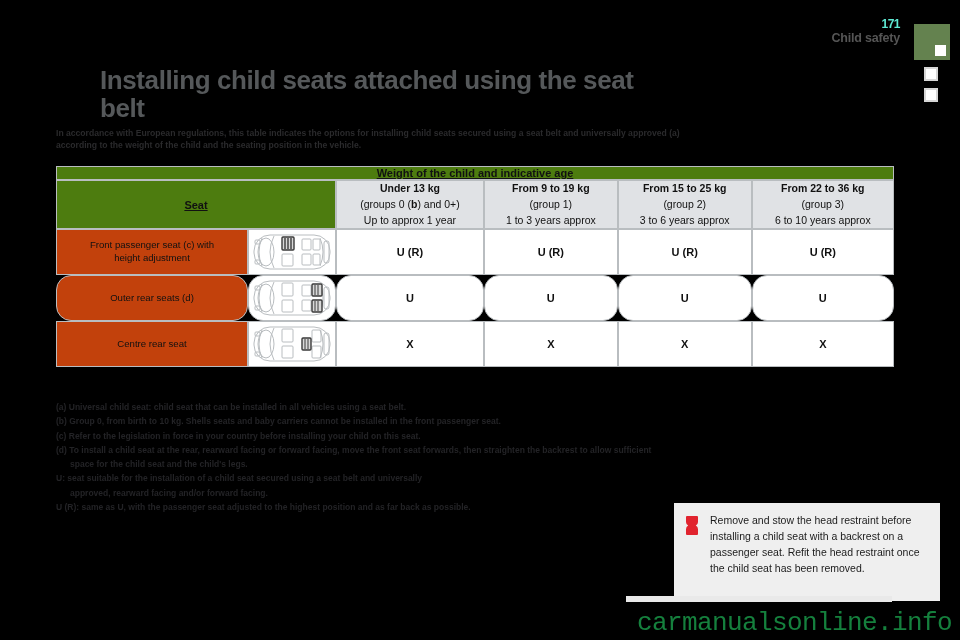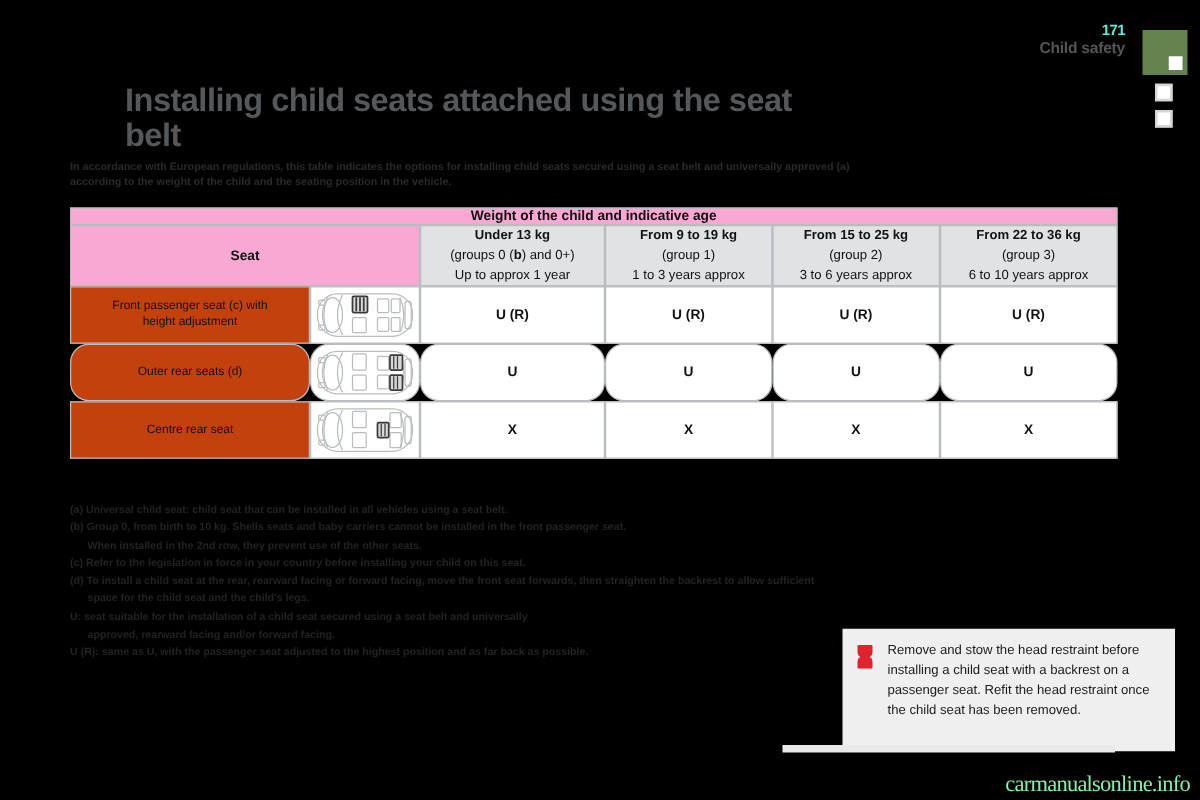--- a/index.html
+++ b/index.html
@@ -106,25 +106,26 @@
     border-collapse: separate;
     border-spacing: 0;
   }
   .seat-table td, .seat-table th {
     border: 1.5px solid #b9bdc0;
     padding: 0;
     vertical-align: middle;
     text-align: center;
   }
   .hdr-cell {
-    background: #f9a8d4;
+    background: #4d7c0f;
     color: #111111;
     font-size: 11px;
     font-weight: bold;
     padding: 8px 4px;
+    text-decoration: underline;
   }
   .hdr-group {
     background: #e0e2e5;
     color: #111111;
     font-size: 10.5px;
     font-weight: normal;
     line-height: 1.5;
     padding: 7px 4px;
   }
   .hdr-group b { font-weight: bold; }
@@ -195,24 +196,24 @@
     color: #1b1b1b;
     line-height: 1.52;
     padding-left: 6px;
   }
 
   
   .watermark {
     position: absolute;
     right: 8px;
     bottom: 2px;
-    font-size: 18px;
-    color: #86efac;
+    font-size: 26px;
+    color: #15803d;
     letter-spacing: -0.6px;
-    font-family: Liberation Serif, serif;
+    font-family: Liberation Mono, monospace;
   }
   .wm-strip {
     position: absolute;
     left: 626px;
     bottom: 38px;
     width: 266px;
     height: 6px;
     background: #e9e9e9;
   }
 </style>
@@ -380,21 +381,20 @@
       <td class="val-cell">X</td>
       <td class="val-cell">X</td>
     </tr>
 
   </tbody>
 </table>
 
 <div class="footnotes">
   <div class="fn">(a) Universal child seat: child seat that can be installed in all vehicles using a seat belt.</div>
   <div class="fn">(b) Group 0, from birth to 10 kg. Shells seats and baby carriers cannot be installed in the front passenger seat.</div>
-  <div class="fn indent">When installed in the 2nd row, they prevent use of the other seats.</div>
   <div class="fn">(c) Refer to the legislation in force in your country before installing your child on this seat.</div>
   <div class="fn">(d) To install a child seat at the rear, rearward facing or forward facing, move the front seat forwards, then straighten the backrest to allow sufficient</div>
   <div class="fn indent">space for the child seat and the child's legs.</div>
   <div class="fn">U: seat suitable for the installation of a child seat secured using a seat belt and universally</div>
   <div class="fn indent">approved, rearward facing and/or forward facing.</div>
   <div class="fn">U (R): same as U, with the passenger seat adjusted to the highest position and as far back as possible.</div>
 </div>
 
 <div class="warn-box">
   <div class="warn-icon">

